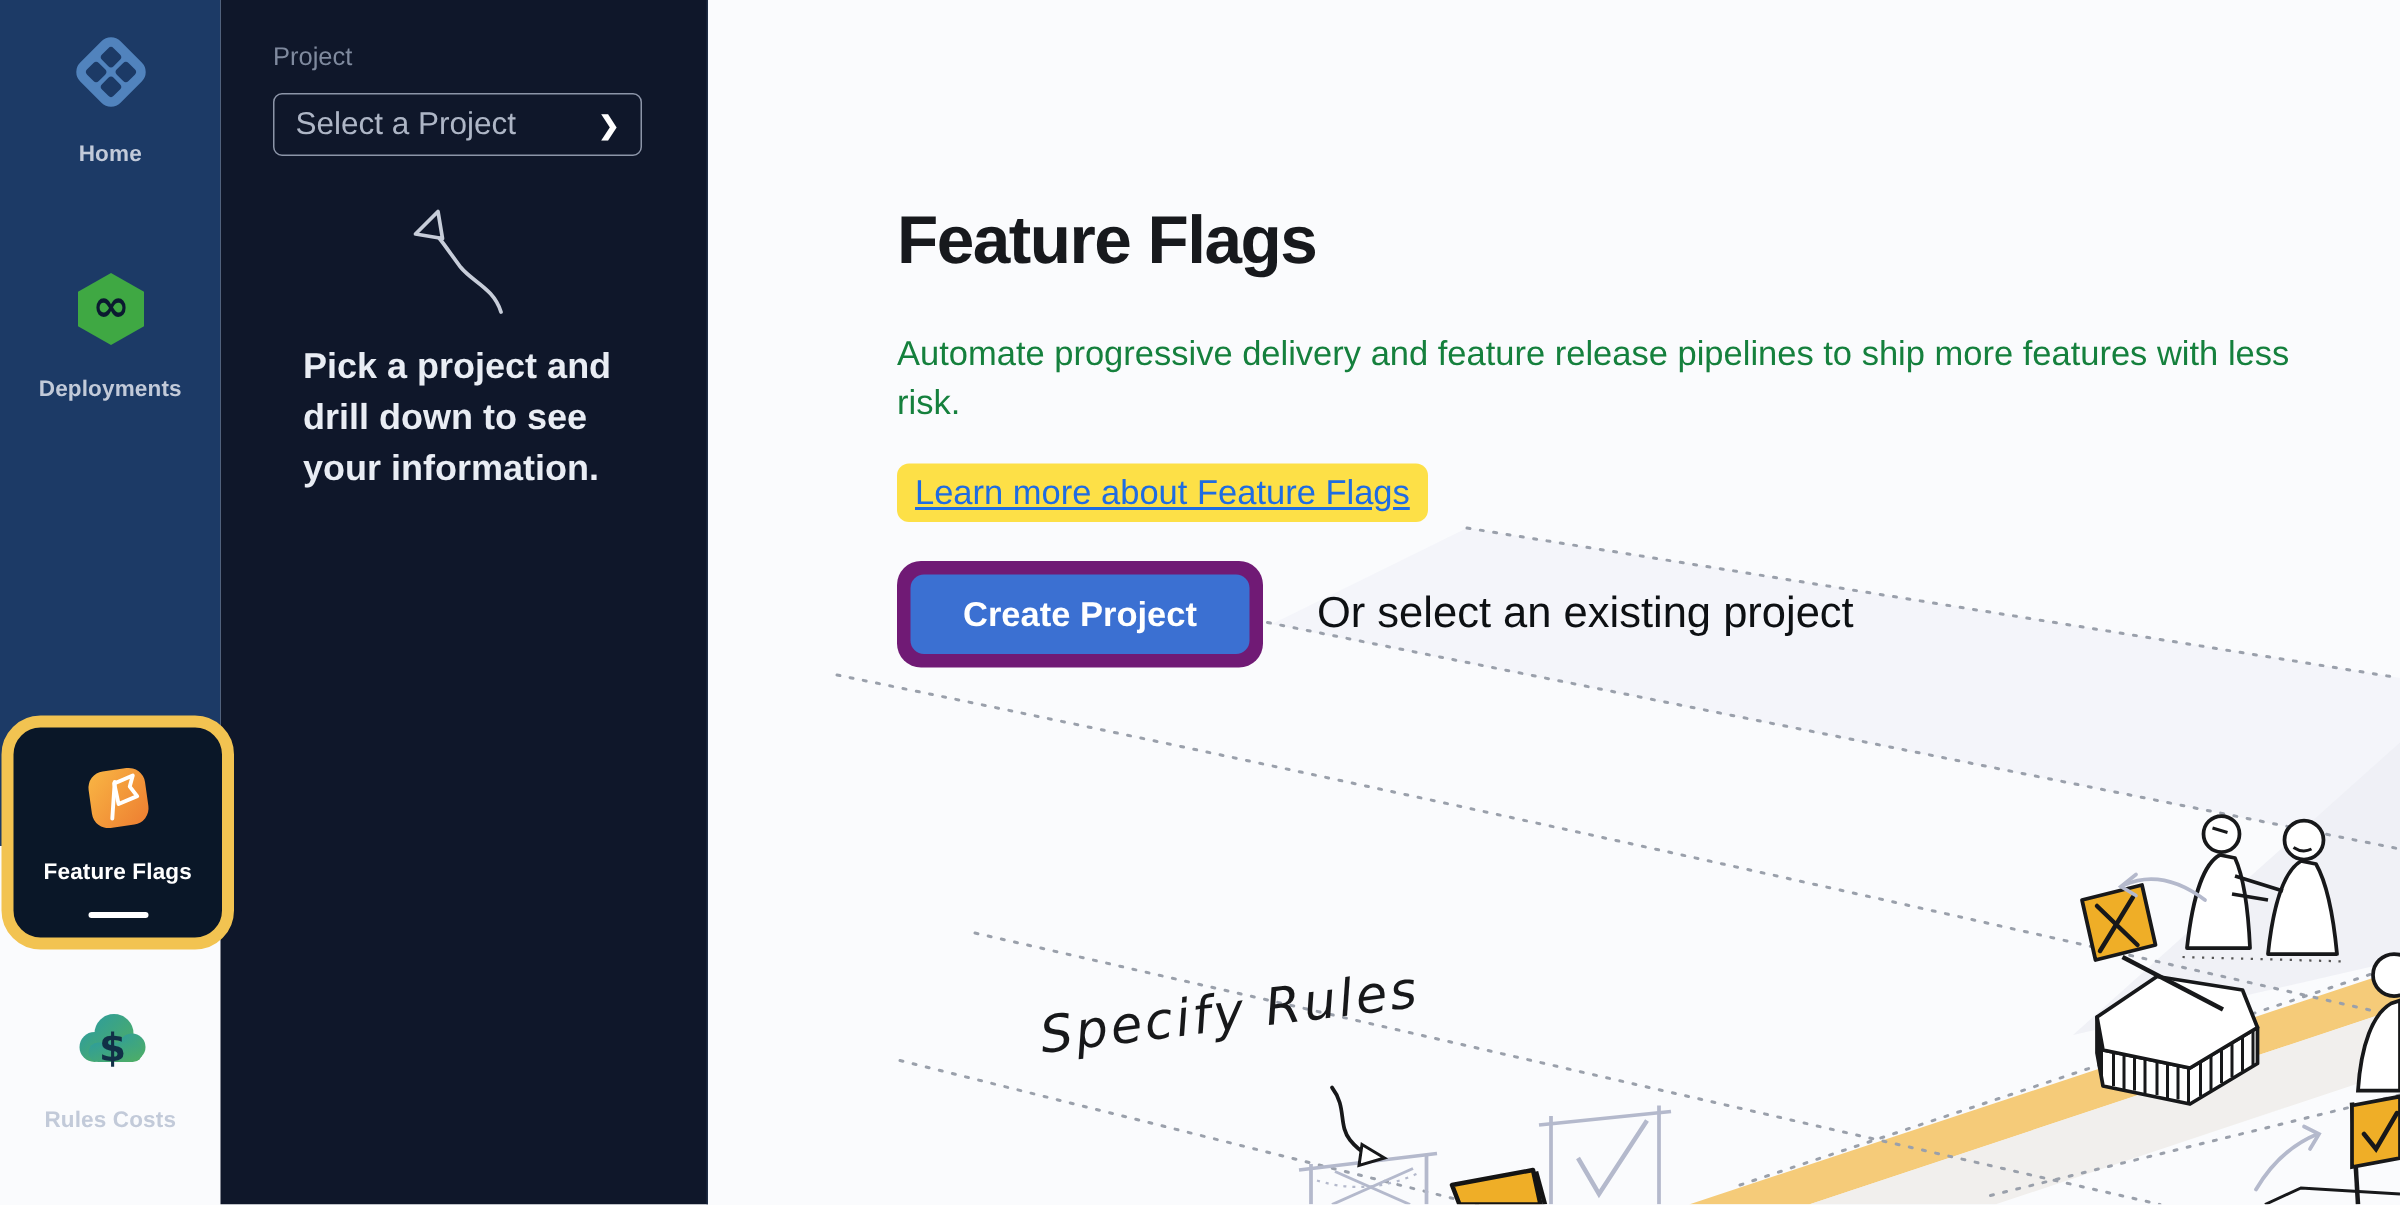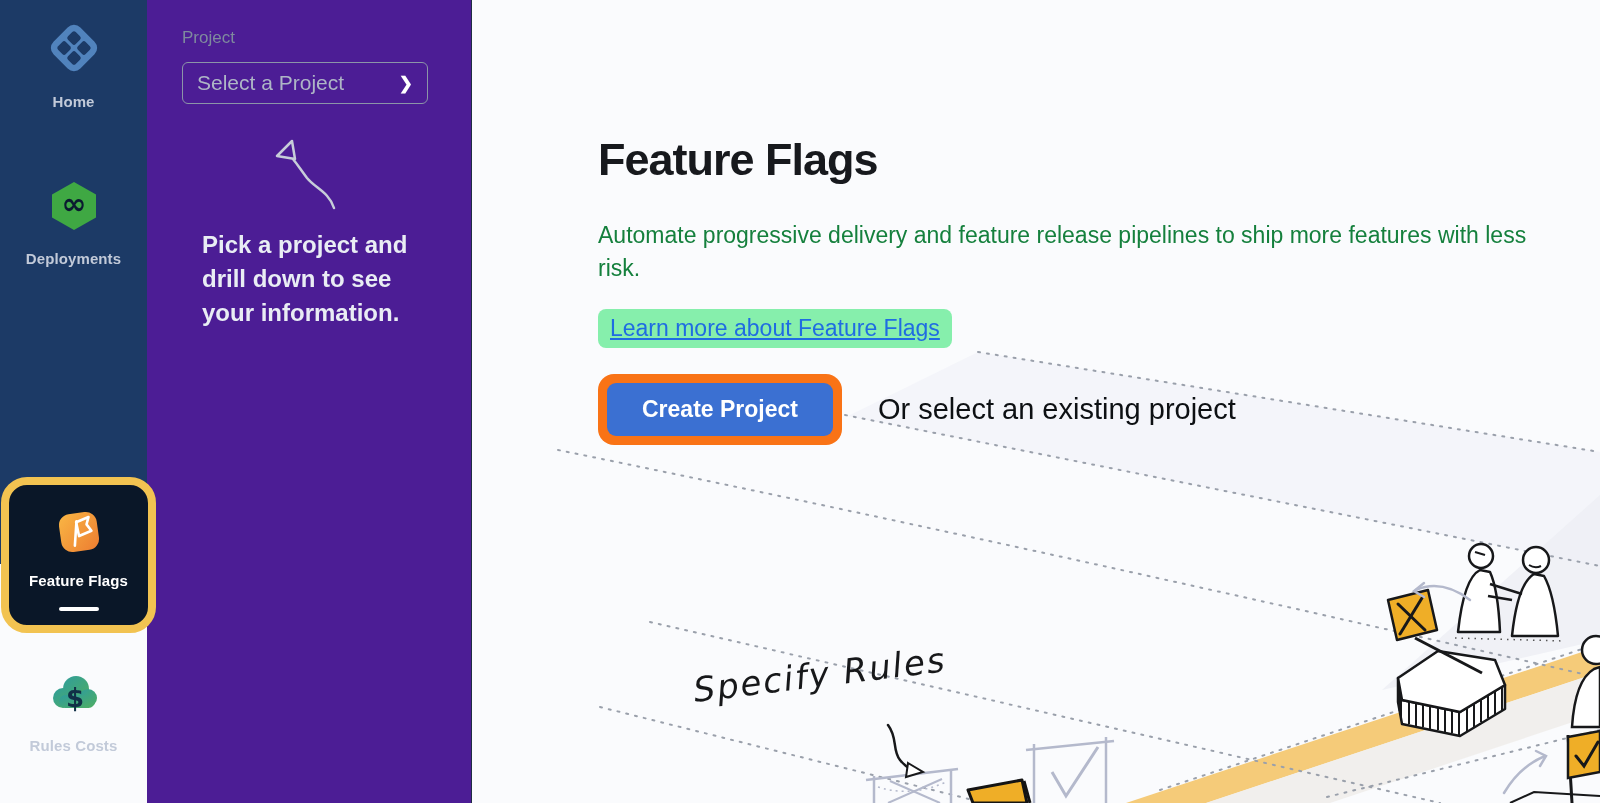--- a/index.html
+++ b/index.html
@@ -26,21 +26,21 @@
     z-index:6; text-align:center; padding-top:20px;
   }
   .ff-box .nav-label { color:#ffffff; font-weight:700; margin-top:9px; }
   .ff-underline {
     width:40px; height:4px; border-radius:2px; background:#ffffff; margin:18px auto 0;
   }
 
   
   .panel {
     position:absolute; left:147px; top:0; width:325px; height:803px;
-    background:#4c1d95; z-index:3; border-right:1px solid #1f2d44;
+    background:#0f172a; z-index:3; border-right:1px solid #1f2d44;
   }
   .panel-label { position:absolute; left:35px; top:28px; font-size:17px; color:#7f8a9e; }
   .project-select {
     position:absolute; left:35px; top:62px; width:246px; height:42px;
     border:1.5px solid #8c95a8; border-radius:6px;
     display:flex; align-items:center; justify-content:space-between;
     padding:0 14px; cursor:pointer;
   }
   .project-select .val { font-size:21px; color:#aeb6c6;text-align:center; }
   .project-select .chev { font-size:17px; color:#ffffff; font-weight:700; }
@@ -58,29 +58,29 @@
   .illustration { position:absolute; left:0; top:0; z-index:0; }
   .content { position:relative; z-index:2; padding:134px 0 0 126px; }
   h1.page-title {
     margin:0; font-size:45px; font-weight:700; color:#17191d; letter-spacing:-1px;
   }
   .page-desc {
     margin:33px 0 0 0; max-width:970px;
     font-size:23px; line-height:33px; color:#15803d;
   }
   .link-wrap {
-    display:inline-block; margin-top:24px; background:#86efac;
+    display:inline-block; margin-top:24px; background:#fde047;
     padding:6px 12px; border-radius:8px;
   }
   .learn-link {
     font-size:23px; color:#1f6ce2; text-decoration:underline; cursor:pointer;
   }
   .btn-row { display:flex; align-items:center; margin-top:26px; }
   .btn-ring {
-    background:#f97316; border-radius:16px; padding:9px; display:inline-block;
+    background:#701a75; border-radius:16px; padding:9px; display:inline-block;
   }
   .create-btn {
     border:none; background:#3b70d2; color:#ffffff; cursor:pointer;
     font-family:"Liberation Sans", sans-serif;
     font-size:23px; font-weight:700; padding:13px 35px; border-radius:9px;
   }
   .or-text { margin-left:36px; font-size:29px; color:#0d1013; }
 
   svg text.caption {
     font-family:"DejaVu Sans", sans-serif; font-size:34px; font-style:italic;

